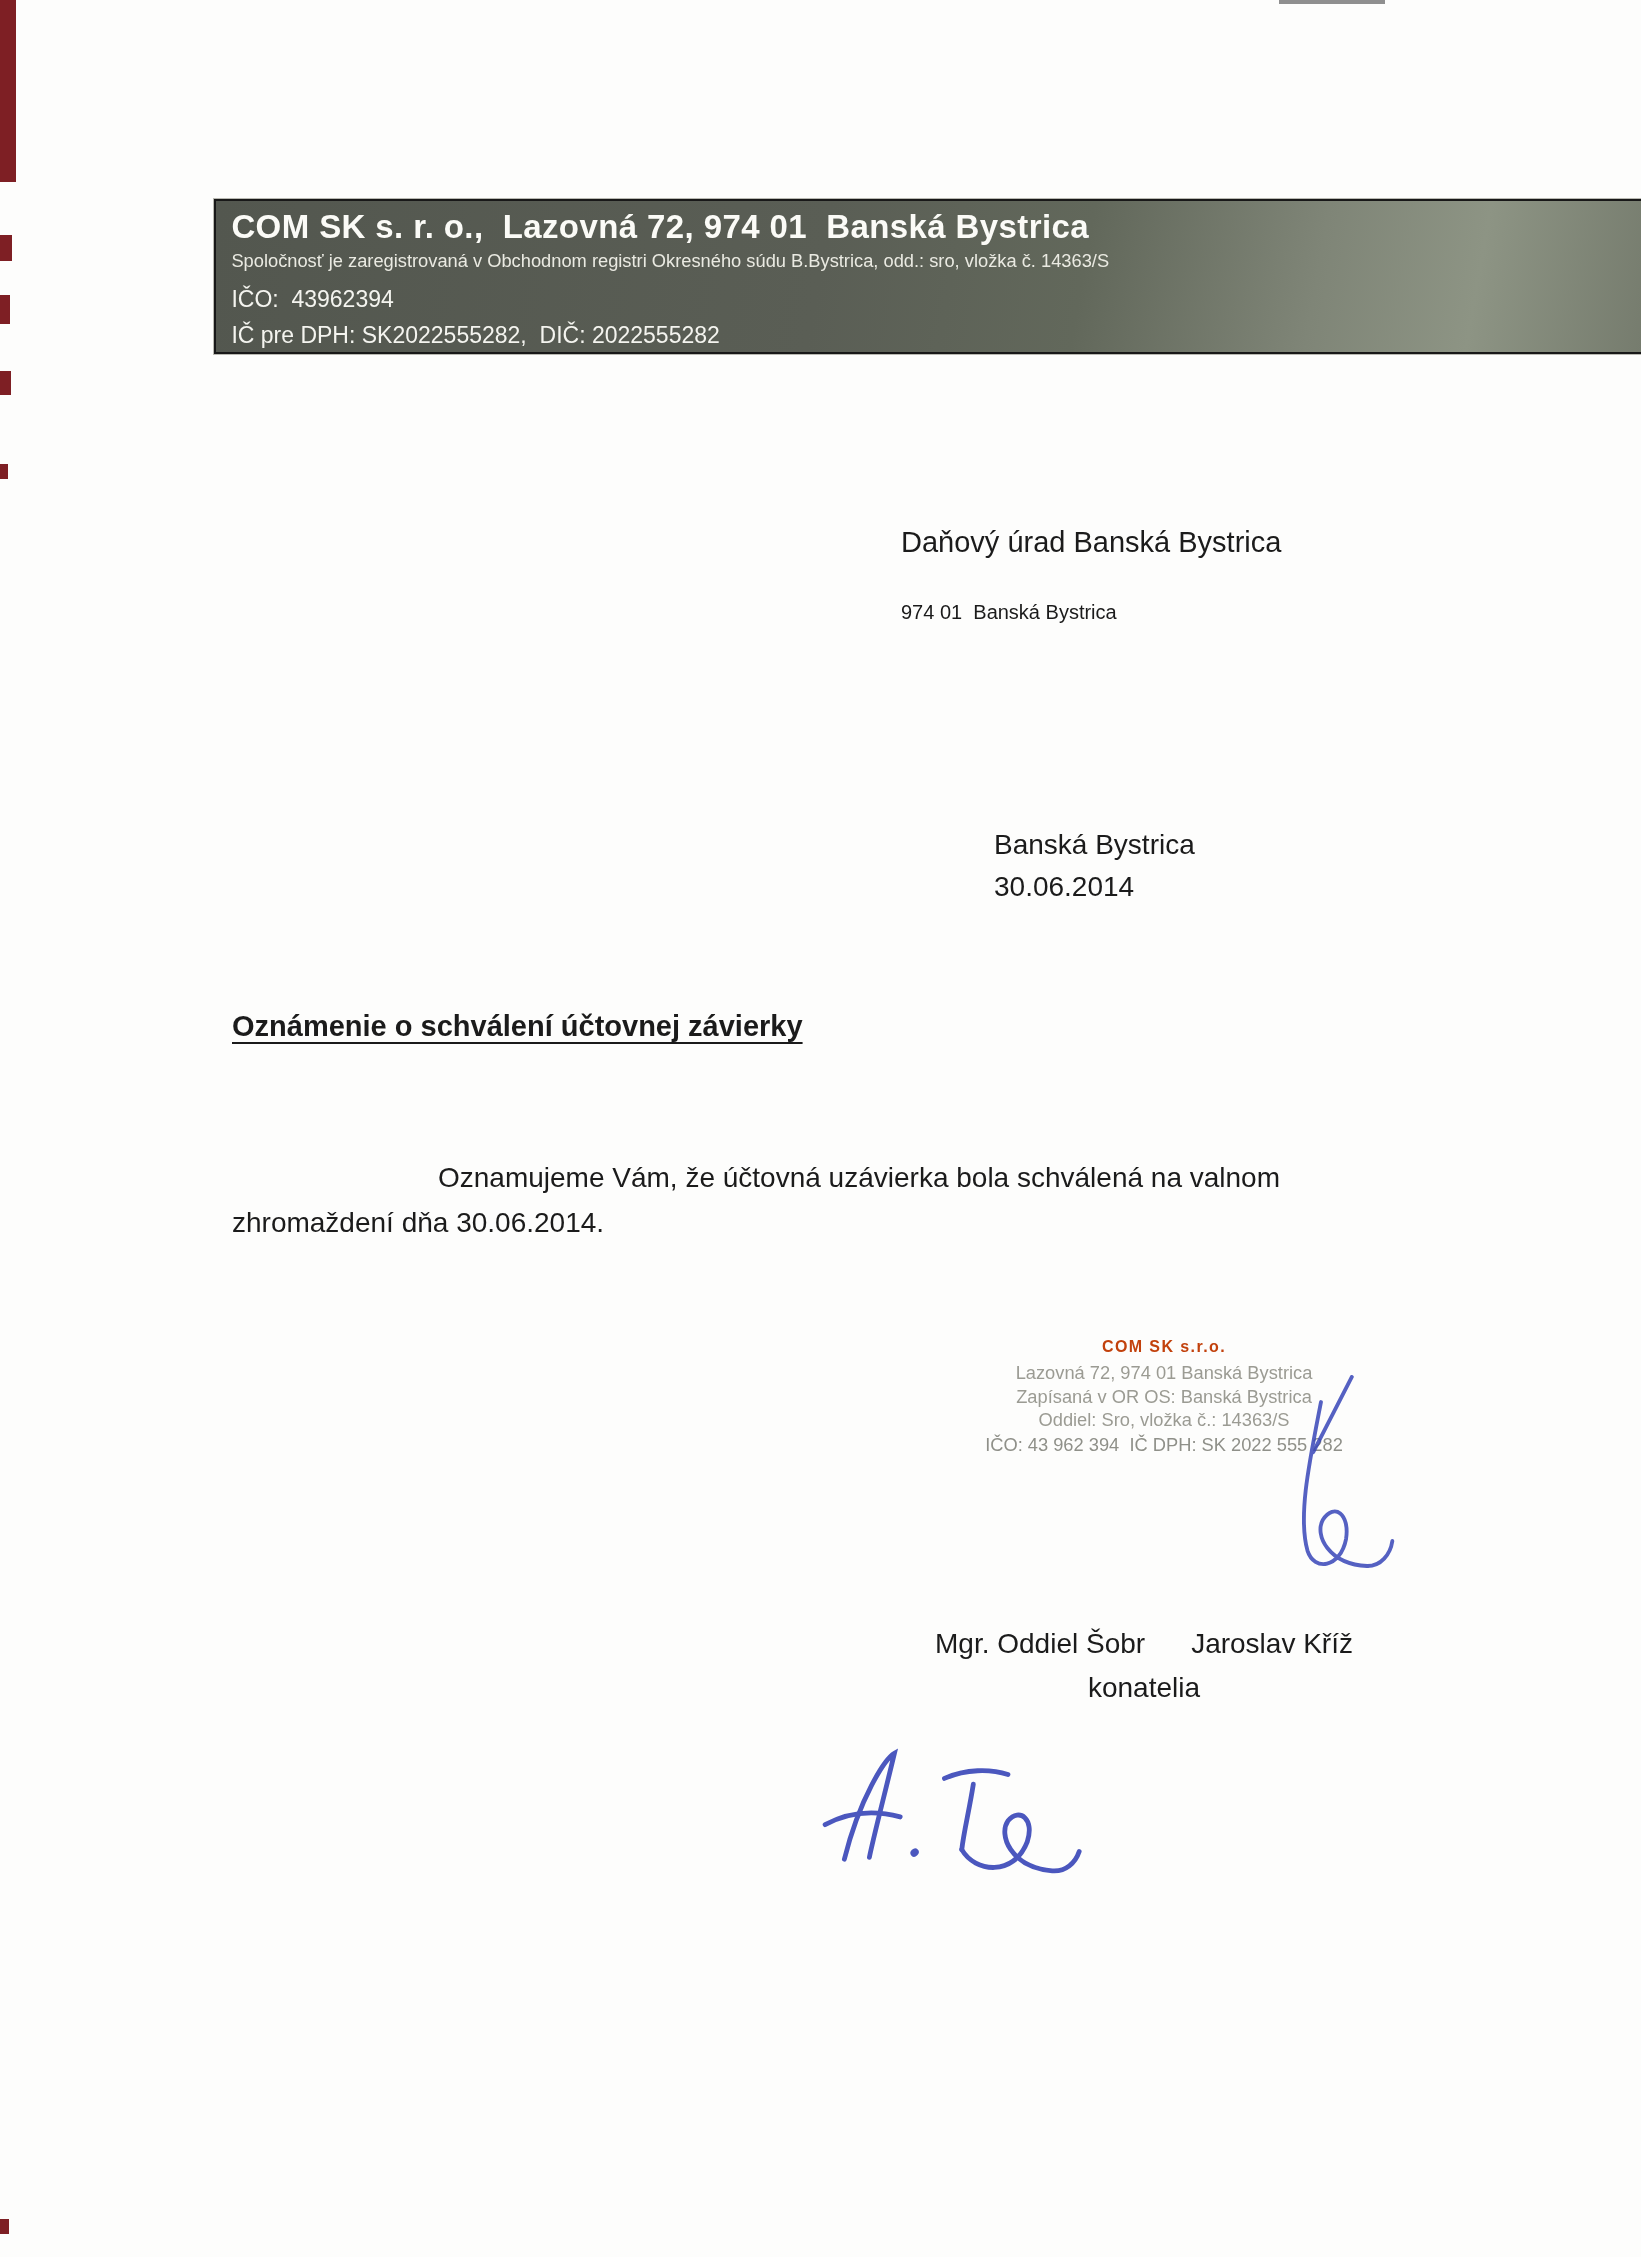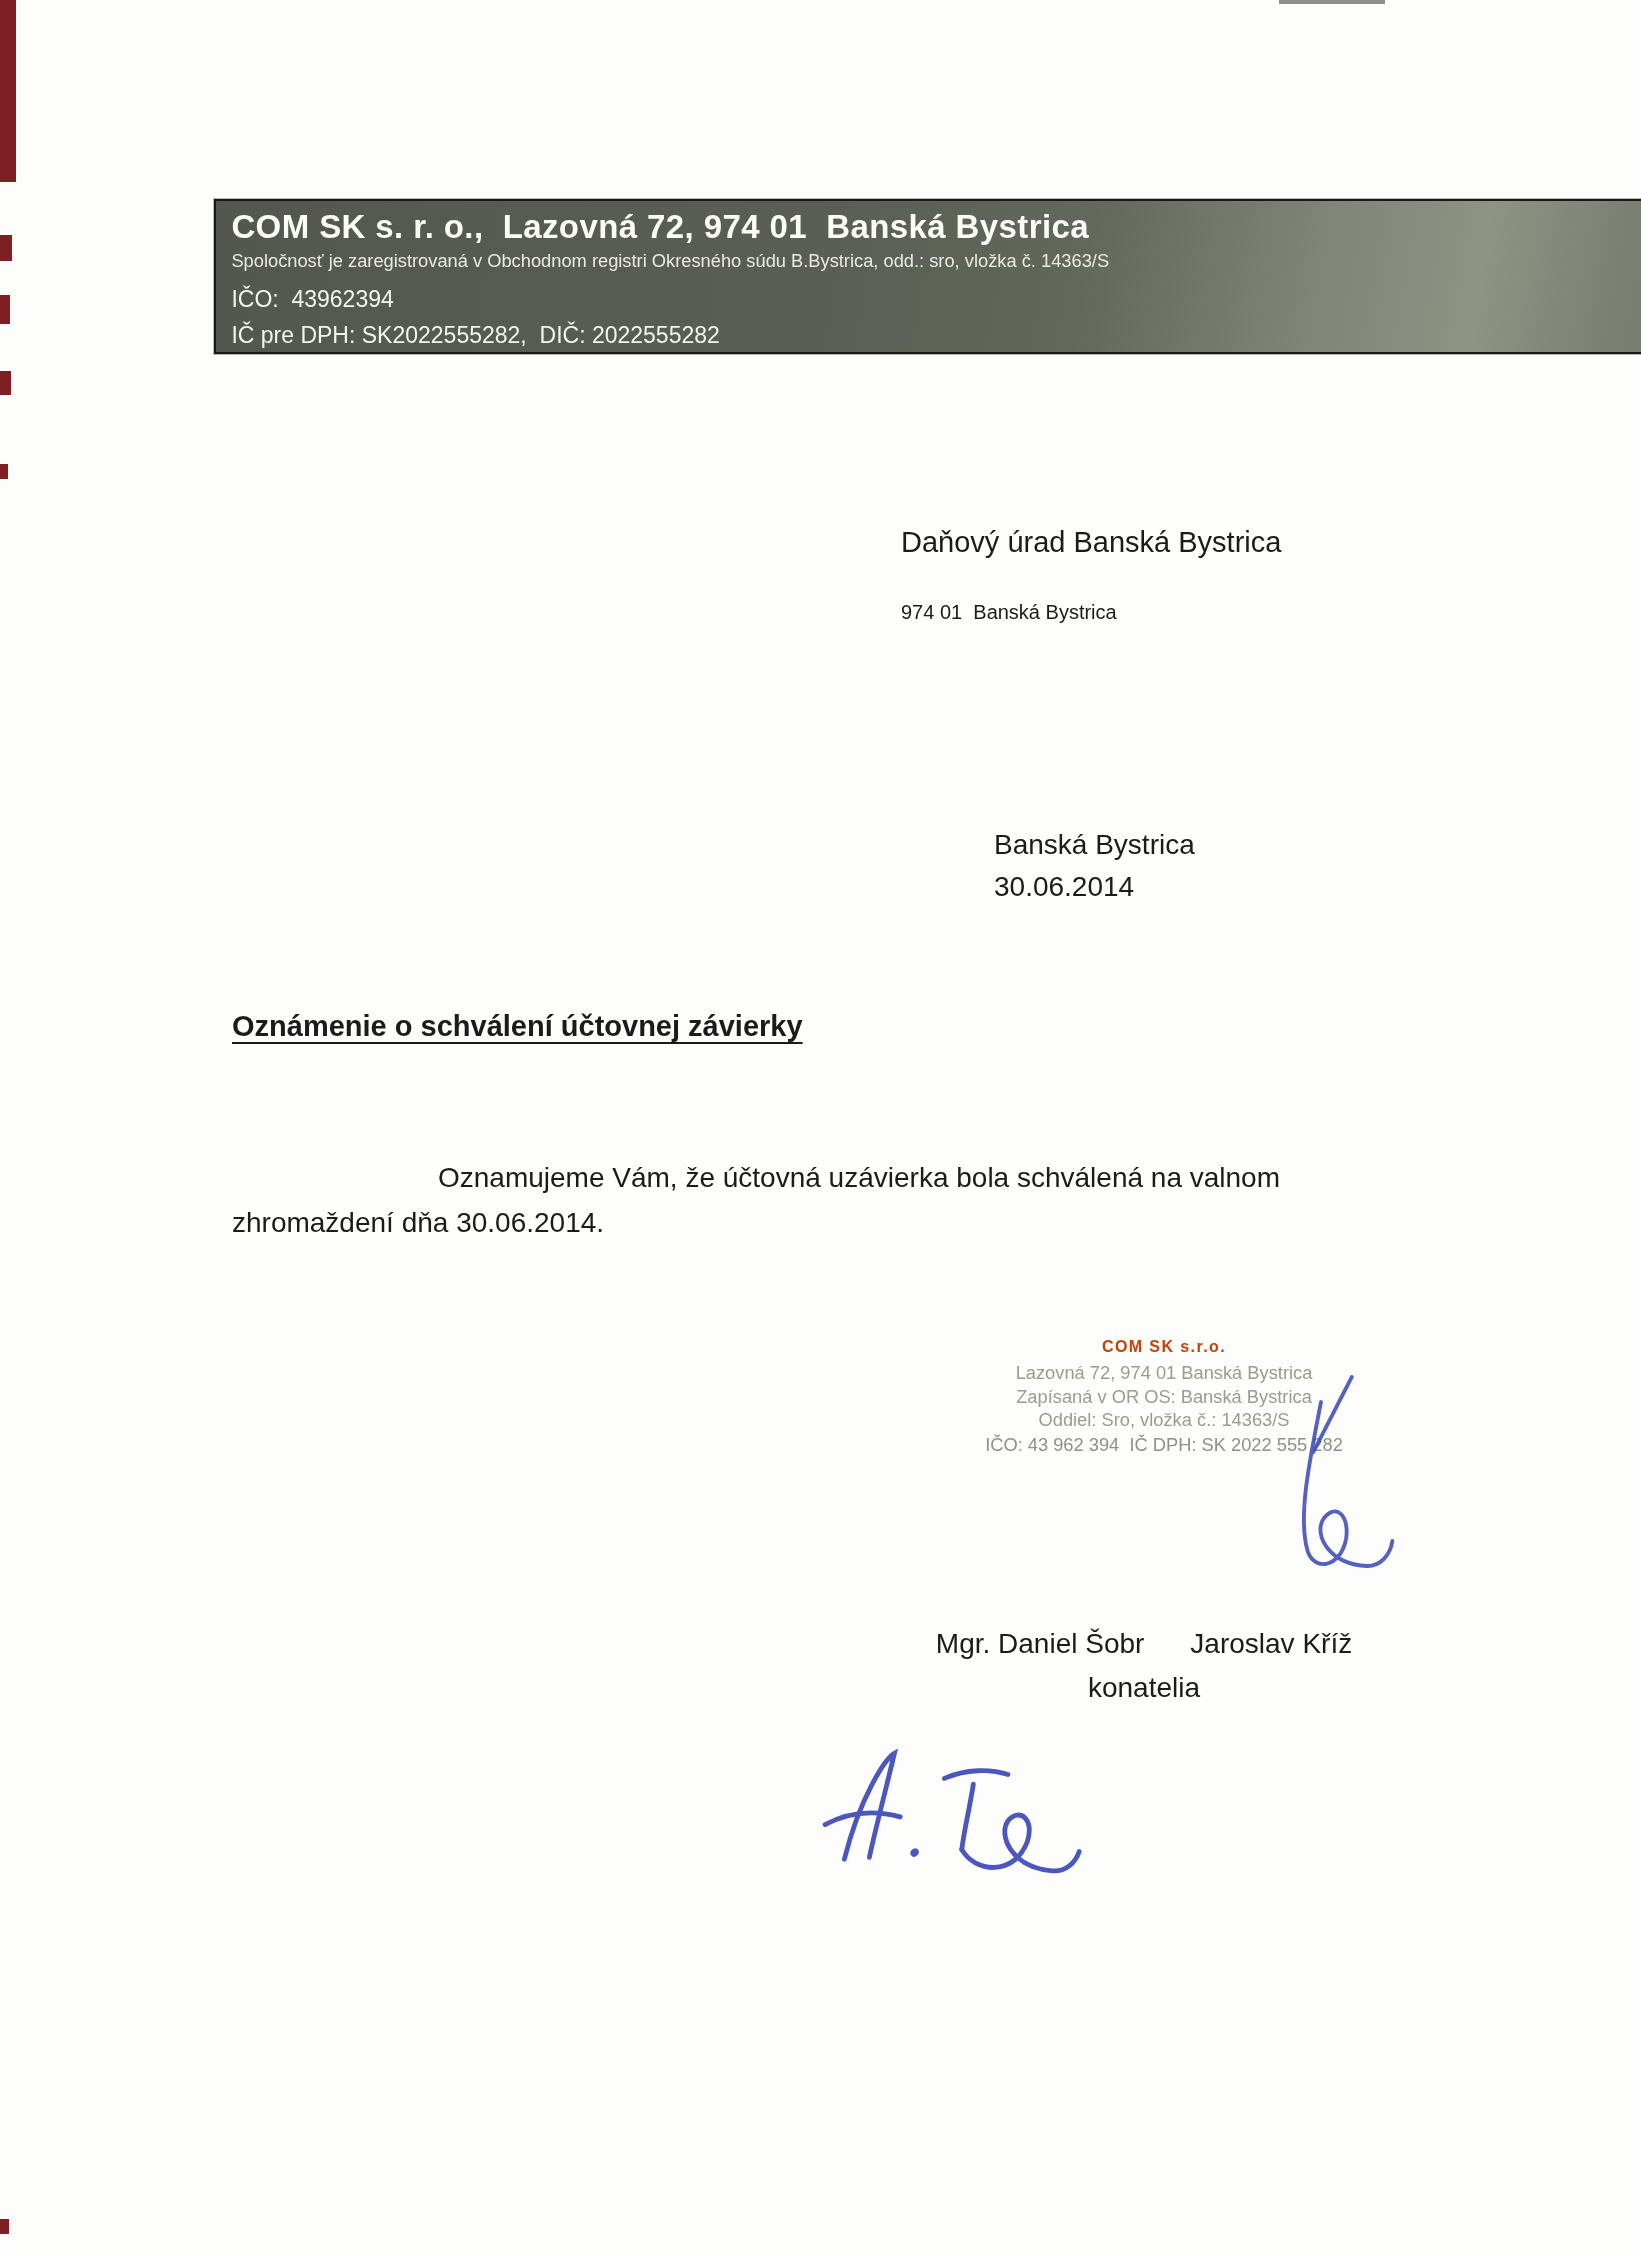--- a/index.html
+++ b/index.html
@@ -124,21 +124,21 @@
   <svg class="stamp-signature" viewBox="0 0 170 240">
     <g fill="none" stroke="#3846b8" stroke-width="4" stroke-linecap="round" opacity="0.85">
       <path d="M118,8 L78,86"></path>
       <path d="M86,34 C74,96 62,152 72,188 C79,210 106,206 112,176 C116,150 100,138 88,156 C79,172 94,202 134,204"></path>
       <path d="M134,204 C148,204 158,192 160,178"></path>
     </g>
   </svg>
 
   <div class="signatories">
     <div class="sig-names">
-      <span>Mgr. Daniel Šobr</span>
+      <span>Mgr. Oddiel Šobr</span>
       <span>Jaroslav Kříž</span>
     </div>
     <div class="sig-role">konatelia</div>
   </div>
 
   <svg class="main-signature" viewBox="0 0 300 160">
     <g fill="none" stroke="#3846b8" stroke-width="5" stroke-linecap="round" opacity="0.9">
       <path d="M34,126 C50,62 76,22 86,16 C76,58 64,104 60,124"></path>
       <path d="M14,90 C44,74 70,76 92,82"></path>
       <path d="M106,118 C108,116 110,118 108,120 C106,122 104,120 106,118"></path>

